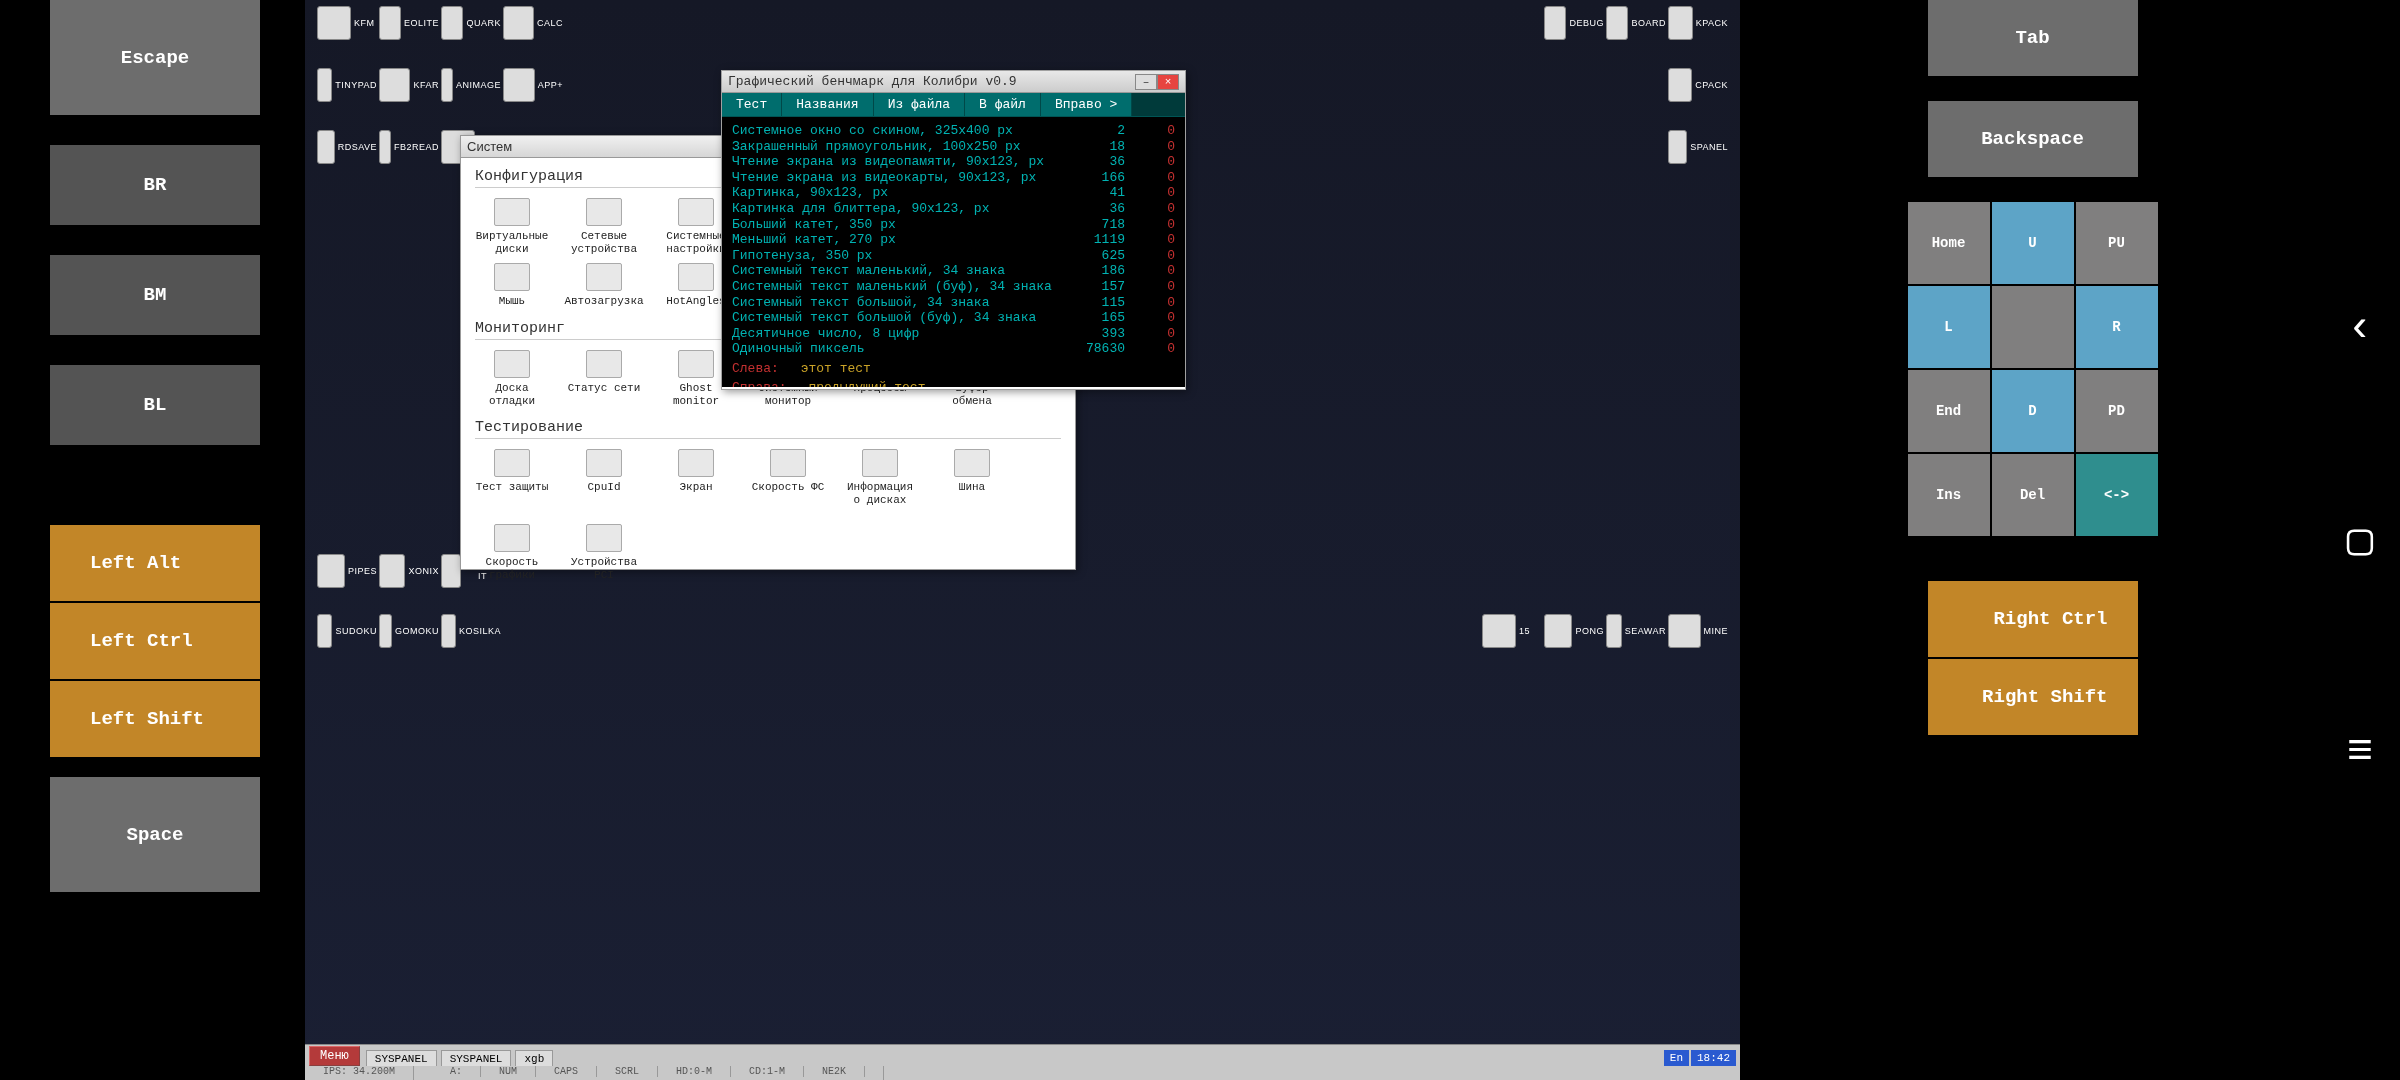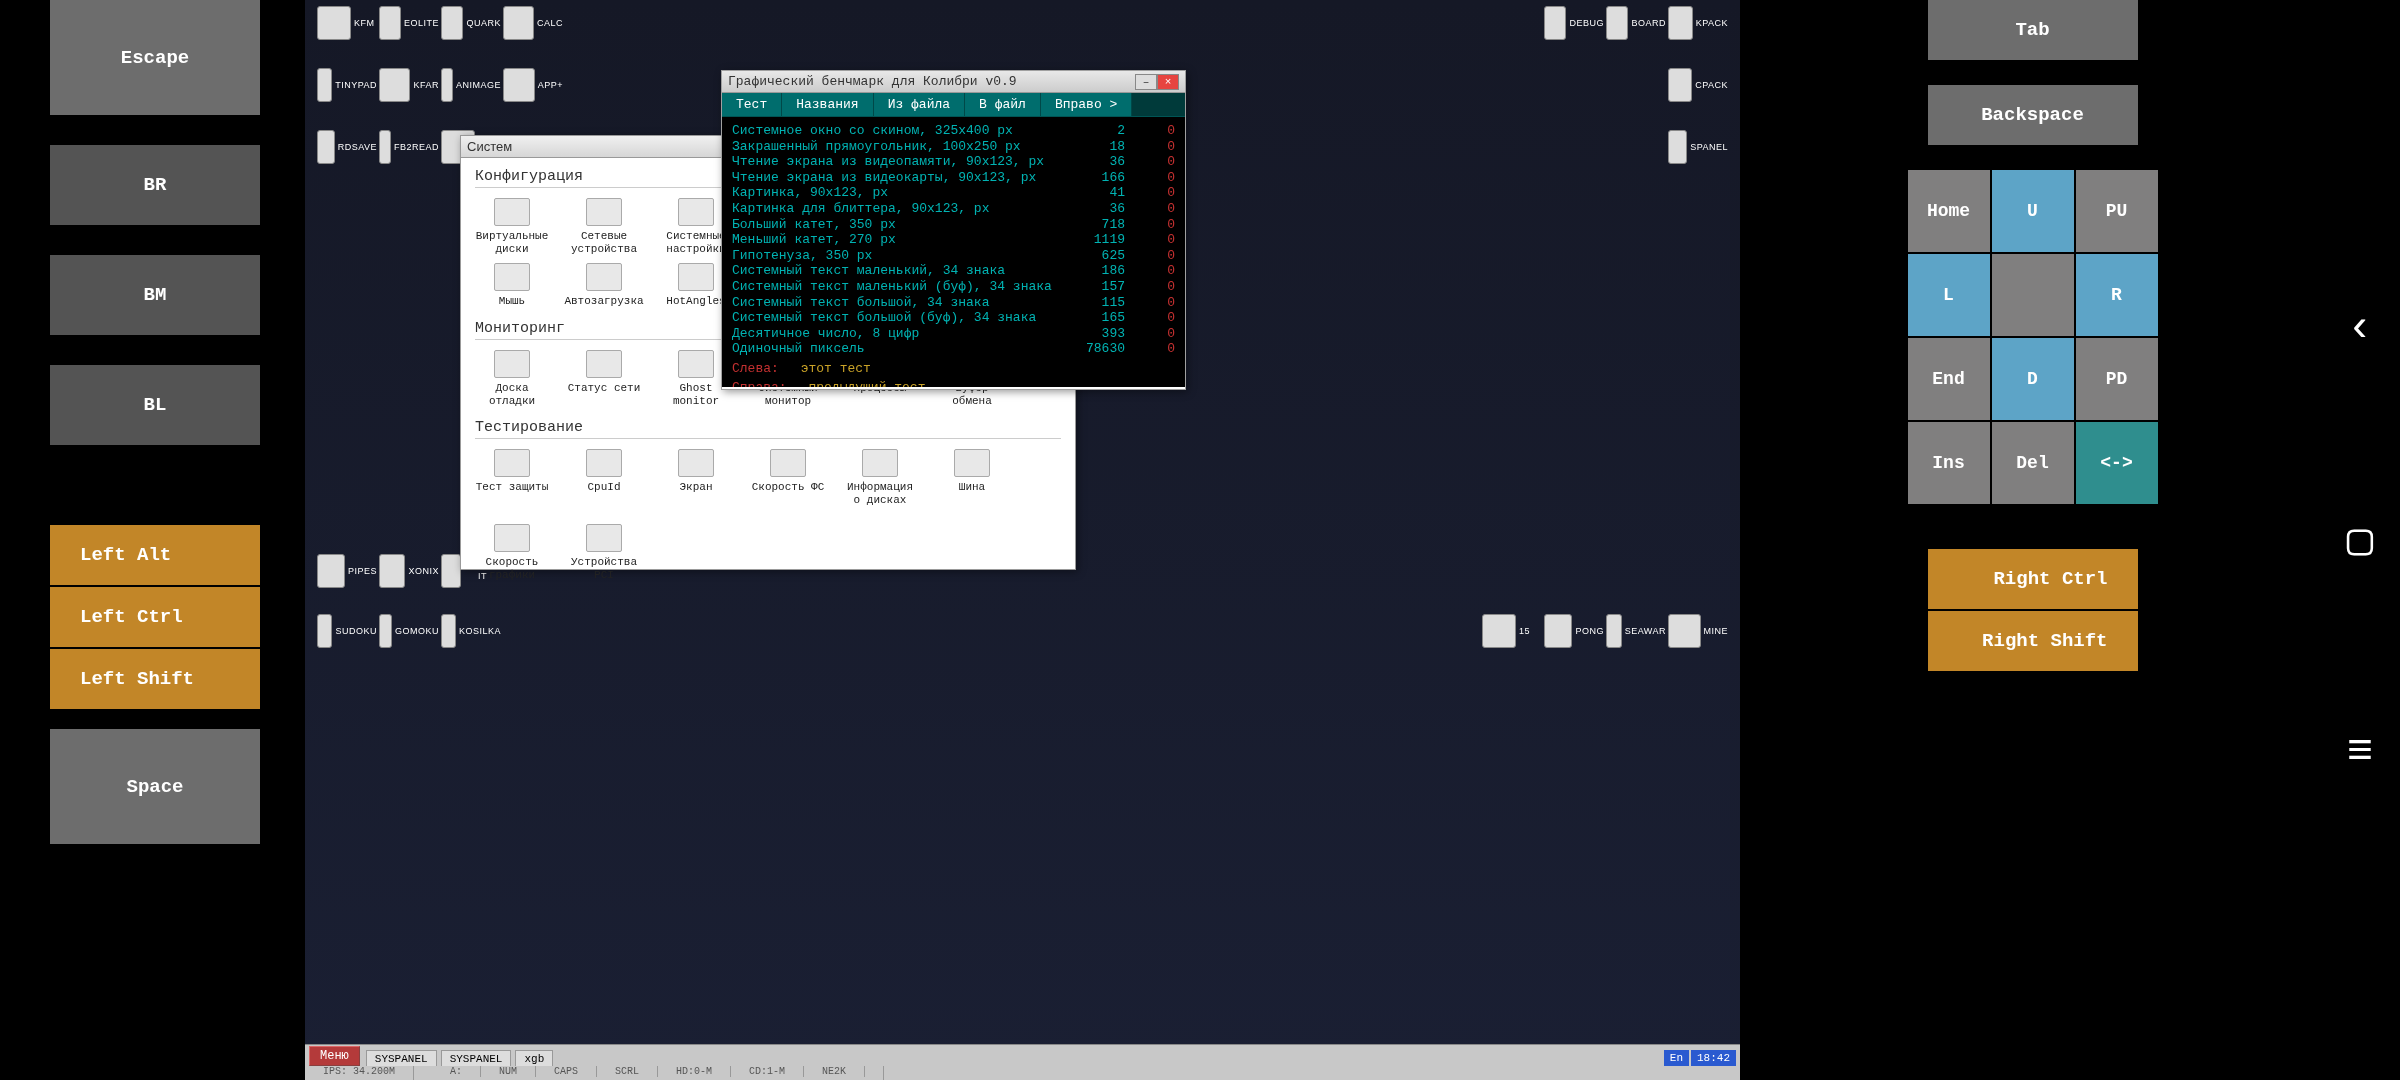--- a/index.html
+++ b/index.html
@@ -5,32 +5,32 @@
 * { margin:0; padding:0; box-sizing:border-box; font-family:'Courier New',monospace; }
 body { width:2400px; height:1080px; background:#000; display:flex; overflow:hidden; font-size:16px; }
 
 .left-panel, .right-panel { background:#000; display:flex; flex-direction:column; }
 .left-panel { width:300px; padding:0 40px 0 50px; gap:30px; }
 .right-panel { width:575px; padding:0 40px; }
 
 .key { display:flex; align-items:center; justify-content:center; color:#fff; font-weight:bold; font-size:19px; cursor:pointer; }
 .key.tall { height:115px; }
 .key.med { height:80px; }
-.key.short { height:60px; }
+.key.short { height:76px; }
 .key.gray { background:#6d6d6d; }
 .key.darkgray { background:#545454; }
 .key.orange { background:#c28628; }
-.key.left-al { justify-content:flex-start; padding-left:30px; }
+.key.left-al { justify-content:flex-start; padding-left:40px; }
 .key.right-al { justify-content:flex-end; padding-right:30px; }
 
 .right-top { display:flex; flex-direction:column; gap:25px; margin-bottom:25px; }
 .right-top .key { width:210px; align-self:center; }
 
 .key-grid { display:grid; grid-template-columns:repeat(3,82px); grid-auto-rows:82px; gap:2px; justify-content:center; margin-bottom:45px; }
-.key-grid .gcell { background:#807f7f; display:flex; align-items:center; justify-content:center; color:#fff; font-weight:bold; font-size:18px; cursor:pointer; }
+.key-grid .gcell { background:#807f7f; display:flex; align-items:center; justify-content:center; color:#fff; font-weight:bold; font-size:14px; cursor:pointer; }
 .key-grid .gcell.blue { background:#5da4c7; }
 .key-grid .gcell.teal { background:#2f8e8e; }
 
 .right-bottom { display:flex; flex-direction:column; gap:0; }
 .right-bottom .key { width:210px; align-self:center; }
 
 .nav-side { width:80px; display:flex; flex-direction:column; align-items:center; justify-content:center; gap:160px; }
 .nav-side .nicon { color:#fff; font-size:44px; cursor:pointer; }
 
 .screen { flex:1; position:relative; background:#000; }

